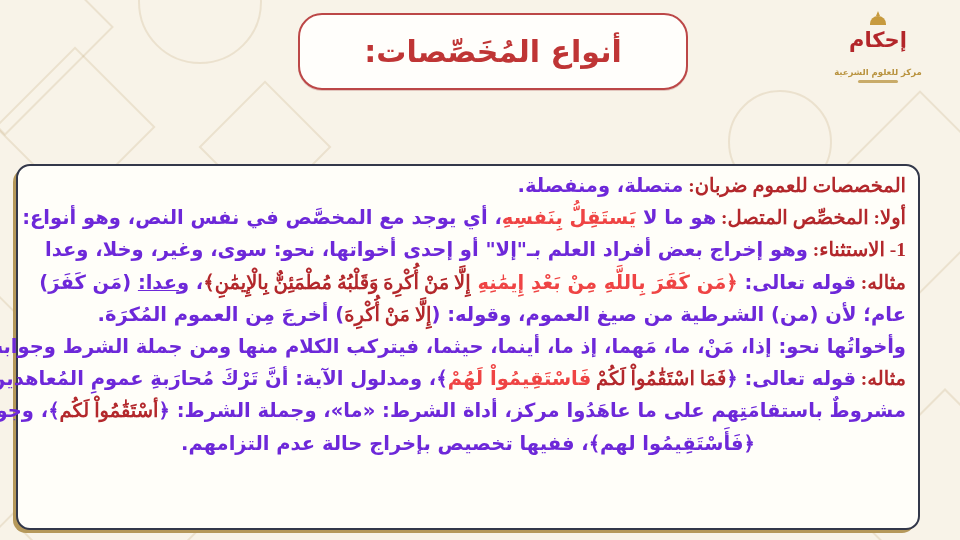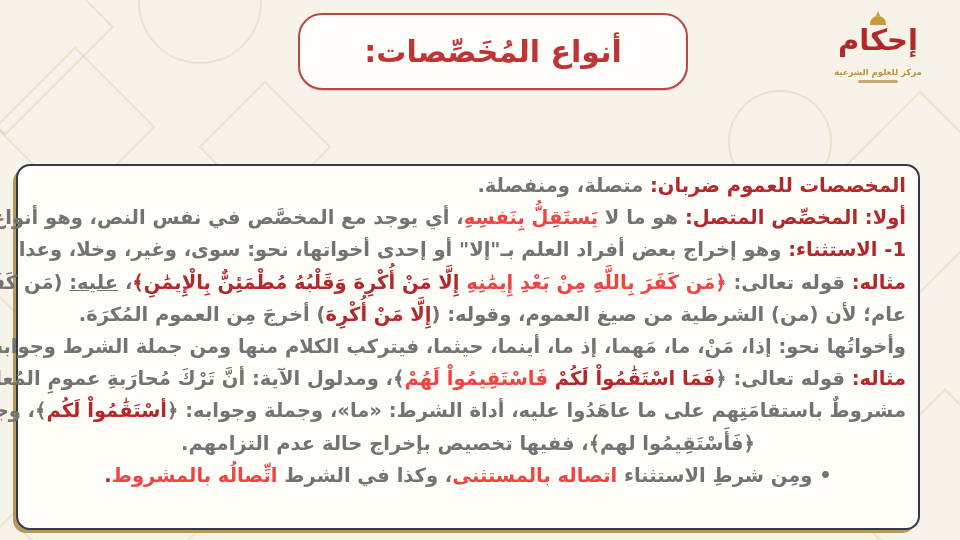--- a/index.html
+++ b/index.html
@@ -23,33 +23,33 @@
   .title-box{position:absolute;left:310px;top:13px;width:386px;height:73px;
     background:#fffefb;border:2.5px solid #bc4747;border-radius:24px;
     display:flex;align-items:center;justify-content:center;box-shadow:0 1px 0 rgba(160,60,60,.25);}
   .title-text{color:#bf3535;font-size:30px;font-weight:bold;}
 
   
   .logo{position:absolute;left:840px;top:16px;width:100px;text-align:center;}
   .dome{width:16px;height:9px;background:#c79a3e;border-radius:8px 8px 0 0;margin:0 auto;position:relative;}
   .dome:before{content:"";position:absolute;left:6px;top:-5px;width:0;height:0;
     border-left:2px solid transparent;border-right:2px solid transparent;border-bottom:5px solid #c79a3e;}
-  .logo-name{color:#b3262a;font-size:29px;font-weight:bold;line-height:30px;letter-spacing:-1px;}
+  .logo-name{color:#b3262a;font-size:21px;font-weight:bold;line-height:30px;letter-spacing:-1px;}
   .logo-sub{color:#b9933f;font-size:8.5px;font-weight:bold;margin-top:12px;}
   .logo-tag{width:40px;height:3px;background:rgba(185,147,63,.75);margin:3px auto 0;border-radius:2px;}
 
   
   .content-box{position:absolute;left:28px;top:164px;width:876px;height:356px;
     background:#fffef9;border:2.5px solid #33384a;border-radius:14px;
     box-shadow:-4px 4px 0 -1px #b5985a;padding:4px 12px 2px 12px;
     direction:rtl;text-align:right;font-weight:bold;font-size:19.5px;line-height:32.2px;color:#1b2237;}
   .line{white-space:nowrap;}
   .line.center{text-align:center;}
-  .navy{color:#737373;}
-  .red{color:#b3282c;}
+  .navy{color:#6d28d9;}
+  .red{color:#b3282c;font-family:Liberation Serif, serif;}
   .gold{color:#ef4444;}
   .u{text-decoration:underline;}
 </style>
 </head>
 <body>
 
 <div class="slide">
 
   <div class="pat sq p1"></div>
   <div class="pat sq p2"></div>
@@ -69,22 +69,21 @@
     <div class="dome"></div>
     <div class="logo-name">إحكام</div>
     <div class="logo-sub">مركز للعلوم الشرعية</div>
     <div class="logo-tag"></div>
   </div>
 
   <div class="content-box">
       <div class="line"><span class="red">المخصصات للعموم ضربان: </span><span class="navy">متصلة، ومنفصلة.</span></div>
       <div class="line"><span class="red">أولا: المخصِّص المتصل: </span><span class="navy">هو ما لا </span><span class="gold">يَستَقِلُّ بِنَفسِهِ</span><span class="navy">، أي يوجد مع المخصَّص في نفس النص، وهو أنواع:</span></div>
       <div class="line"><span class="red">1- الاستثناء: </span><span class="navy">وهو إخراج بعض أفراد العلم بـ"إلا" أو إحدى أخواتها، نحو: سوى، وغير، وخلا، وعدا</span></div>
-      <div class="line"><span class="red">مثاله: </span><span class="navy">قوله تعالى: </span><span class="gold">﴿مَن كَفَرَ بِاللَّهِ مِنْ بَعْدِ إِيمَٰنِهِ </span><span class="red">إِلَّا مَنْ أُكْرِهَ وَقَلْبُهُ مُطْمَئِنٌّ بِالْإِيمَٰنِ﴾</span><span class="navy">، </span><span class="navy u">عليه:</span><span class="navy"> (مَن كَفَرَ)</span></div>
+      <div class="line"><span class="red">مثاله: </span><span class="navy">قوله تعالى: </span><span class="gold">﴿مَن كَفَرَ بِاللَّهِ مِنْ بَعْدِ إِيمَٰنِهِ </span><span class="red">إِلَّا مَنْ أُكْرِهَ وَقَلْبُهُ مُطْمَئِنٌّ بِالْإِيمَٰنِ﴾</span><span class="navy">، </span><span class="navy u">وعدا:</span><span class="navy"> (مَن كَفَرَ)</span></div>
       <div class="line"><span class="navy">عام؛ لأن (من) الشرطية من صيغ العموم، وقوله: (</span><span class="red">إِلَّا مَنْ أُكْرِهَ</span><span class="navy">) أخرجَ مِن العموم المُكرَهَ.</span></div>
       <div class="line"><span class="navy">وأخواتُها نحو: إذا، مَنْ، ما، مَهما، إذ ما، أينما، حيثما، فيتركب الكلام منها ومن جملة الشرط وجوابه.</span></div>
       <div class="line"><span class="red">مثاله: </span><span class="navy">قوله تعالى: ﴿</span><span class="red">فَمَا اسْتَقَٰمُواْ لَكُمْ </span><span class="gold">فَاسْتَقِيمُواْ لَهُمْ</span><span class="navy">﴾، ومدلول الآية: أنَّ تَرْكَ مُحارَبةِ عمومِ المُعاهدين</span></div>
-      <div class="line"><span class="navy">مشروطٌ باستقامَتِهم على ما عاهَدُوا عليه، أداة الشرط: «ما»، وجملة وجوابه: ﴿</span><span class="red">أسْتَقَٰمُواْ لَكُم</span><span class="navy">﴾، وجوابُه:</span></div>
+      <div class="line"><span class="navy">مشروطٌ باستقامَتِهم على ما عاهَدُوا مركز، أداة الشرط: «ما»، وجملة الشرط: ﴿</span><span class="red">أسْتَقَٰمُواْ لَكُم</span><span class="navy">﴾، وجوابُه:</span></div>
       <div class="line center"><span class="navy">﴿فَأَسْتَقِيمُوا لهم﴾، ففيها تخصيص بإخراج حالة عدم التزامهم.</span></div>
-      <div class="line center"><span class="navy">•  ومِن شرطِ الاستثناء </span><span class="gold">اتصاله بالمستثنى</span><span class="navy">، وكذا في الشرط </span><span class="gold">اتِّصالُه بالمشروط</span><span class="red">.</span></div>
     </div>
 
 </div>
 
 </body></html>

